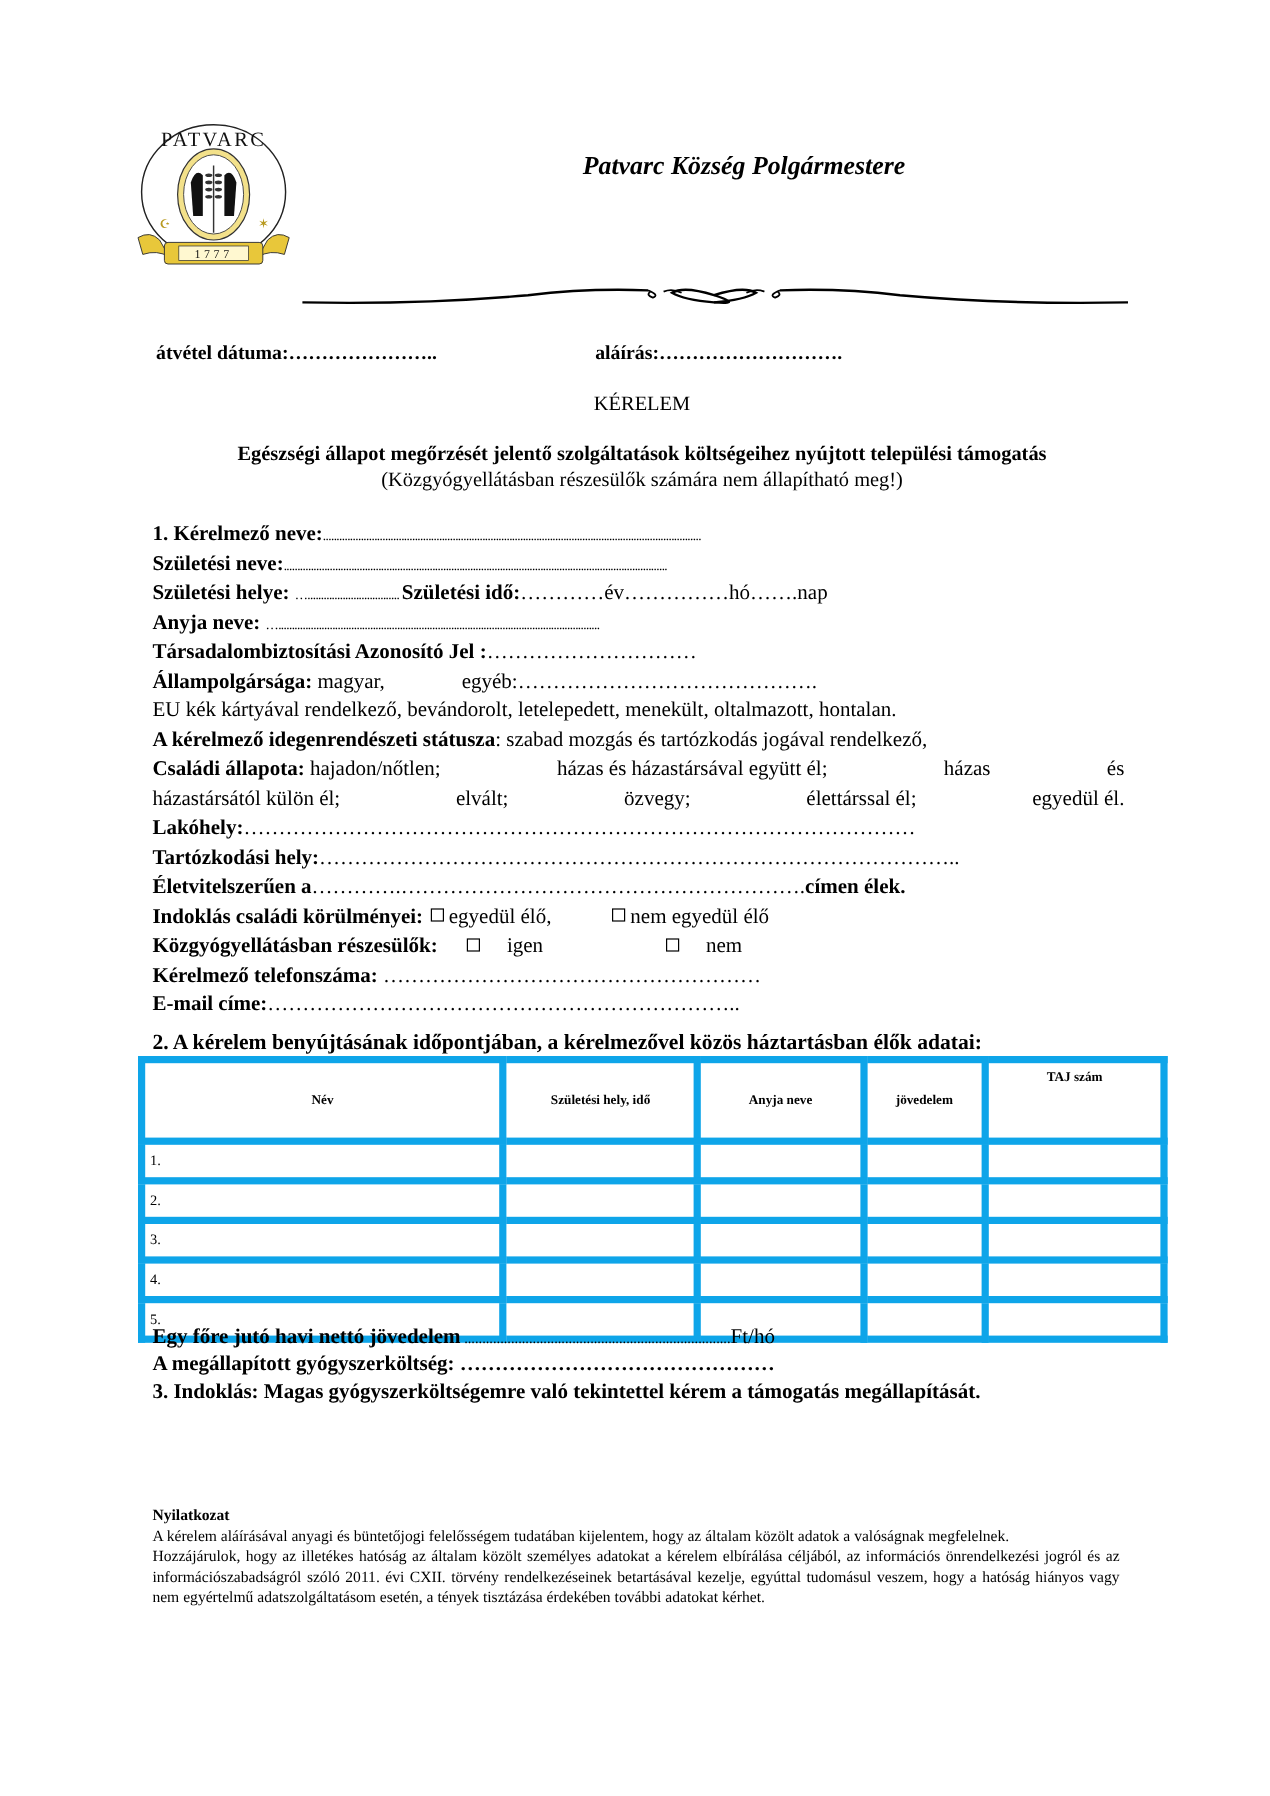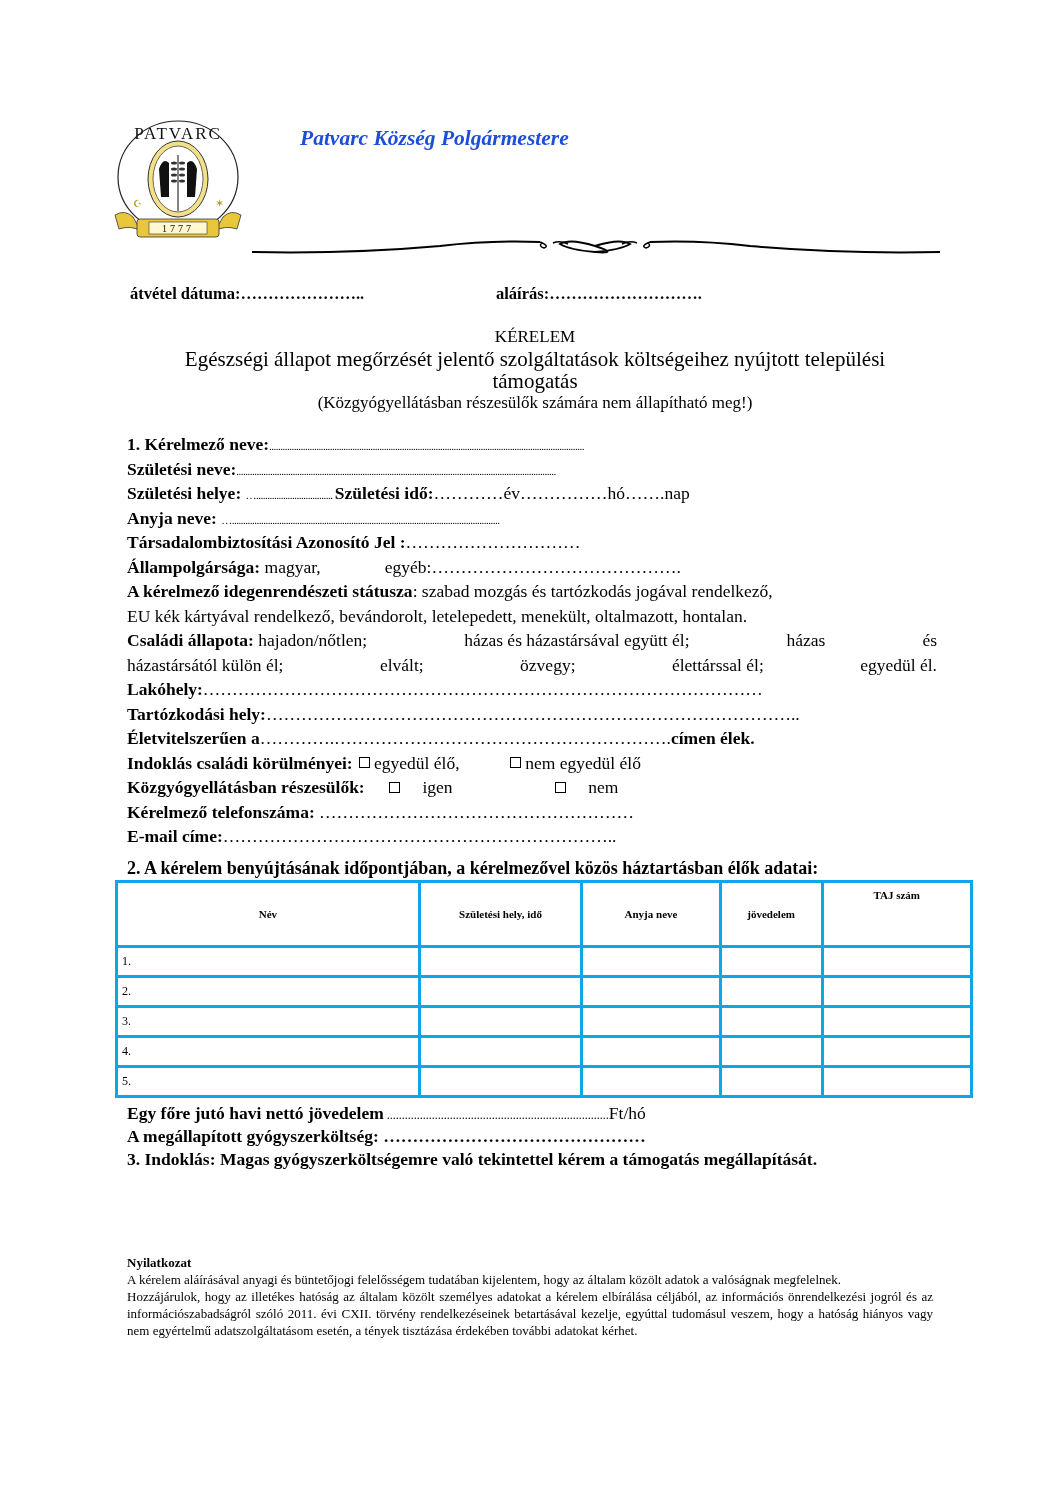--- a/index.html
+++ b/index.html
@@ -1,46 +1,46 @@
 <!DOCTYPE html>
 <html><head>
 <meta charset="utf-8">
 <style>
   html, body { margin: 0; padding: 0; background: #ffffff; }
   body { width: 1058px; height: 1497px; position: relative; overflow: hidden;
          font-family: "Liberation Serif", "DejaVu Serif", serif; color: #000; }
 
-  .logo { position: absolute; left: 111px; top: 119px; width: 134px; height: 126px; }
-
-  .letterhead { position: absolute; left: 300px; top: 124px; width: 640px; text-align: left;
-                font-style: italic; font-weight: bold; font-size: 21.5px; line-height: 28px; color: #1d4ed8; }
+  .logo { position: absolute; left: 111px; top: 102px; width: 134px; height: 126px; }
+
+  .letterhead { position: absolute; left: 300px; top: 124px; width: 640px; text-align: center;
+                font-style: italic; font-weight: bold; font-size: 21.5px; line-height: 28px; color: #000000; }
   .letterhead div { white-space: nowrap; }
 
   .divider { position: absolute; left: 250px; top: 232px; width: 690px; height: 30px; }
 
   .receipt { position: absolute; top: 284px; font-weight: bold; font-size: 16.5px; white-space: nowrap; }
 
   .title-block { position: absolute; left: 120px; top: 326px; width: 830px; text-align: center; }
   .title-block .t1 { font-size: 17px; line-height: 22px; }
-  .title-block .t2 { font-size: 21px; font-weight: normal; line-height: 22px; }
+  .title-block .t2 { font-size: 17px; font-weight: bold; line-height: 22px; margin-top: 19px; }
   .title-block .t3 { font-size: 17px; line-height: 22px; }
 
   .form { position: absolute; left: 127px; top: 432px; width: 810px; font-size: 17.5px; }
   .row { height: 24.5px; line-height: 24.5px; white-space: nowrap; position: relative; }
   .b { font-weight: bold; }
   .dots { letter-spacing: -0.5px; }
   .chk { display: inline-block; width: 9px; height: 9px; border: 1px solid #000;
          vertical-align: middle; margin: 0 4px 3px 2px; }
   .just { display: flex; justify-content: space-between; white-space: nowrap; font-family: Liberation Serif, serif; }
 
   .sec2 { position: absolute; left: 127px; top: 858px; font-weight: bold; font-size: 18px; white-space: nowrap; }
 
   table.members { position: absolute; left: 115px; top: 880px; width: 858px; border-collapse: collapse;
                   font-family: "Liberation Serif", serif; }
-  table.members th, table.members td { border: 3px solid #0ea5e9; padding: 0; }
+  table.members th, table.members td { border: 6px solid #0ea5e9; padding: 0; }
   table.members th { font-size: 11px; font-weight: bold; height: 56px; vertical-align: middle; }
   table.members th.taj { vertical-align: top; padding-top: 6px; }
   table.members td { height: 27px; font-size: 12px; vertical-align: middle; padding-left: 4px; }
   table.members tr.thick td { border-top-width: 3px; }
 
   .after { position: absolute; left: 127px; top: 1102px; width: 806px; font-size: 17.5px; }
   .after .row { height: 23px; line-height: 23px; }
   .indok { font-weight: bold; text-align: justify; text-align-last: left; line-height: 23px; }
 
   .decl { position: absolute; left: 127px; top: 1222px; width: 806px; font-size: 13px; line-height: 17px; margin-top: 32px; }
@@ -118,24 +118,24 @@
   <div class="row">
     <span class="b">Anyja neve: </span><span class="dots" style="font-size:11px">….......................................................................................................................</span>
   </div>
   <div class="row">
     <span class="b">Társadalombiztosítási Azonosító Jel :</span><span>…………………………</span>
   </div>
   <div class="row">
     <span class="b">Állampolgársága:</span><span> magyar,</span><span style="display:inline-block;width:64px"></span><span>egyéb:…………………………………….</span>
   </div>
   <div class="row">
+    <span>EU kék kártyával rendelkező, bevándorolt, letelepedett, menekült, oltalmazott, hontalan.</span>
+  </div>
+  <div class="row">
     <span class="b">A kérelmező idegenrendészeti státusza</span><span>: szabad mozgás és tartózkodás jogával rendelkező,</span>
-  </div>
-  <div class="row">
-    <span>EU kék kártyával rendelkező, bevándorolt, letelepedett, menekült, oltalmazott, hontalan.</span>
   </div>
   <div class="row just">
     <span><span class="b">Családi állapota:</span> <span>hajadon/nőtlen;</span></span>
     <span>házas és házastársával együtt él;</span>
     <span>házas</span>
     <span>és</span>
   </div>
   <div class="row just">
     <span>házastársától külön él;</span>
     <span>elvált;</span>

